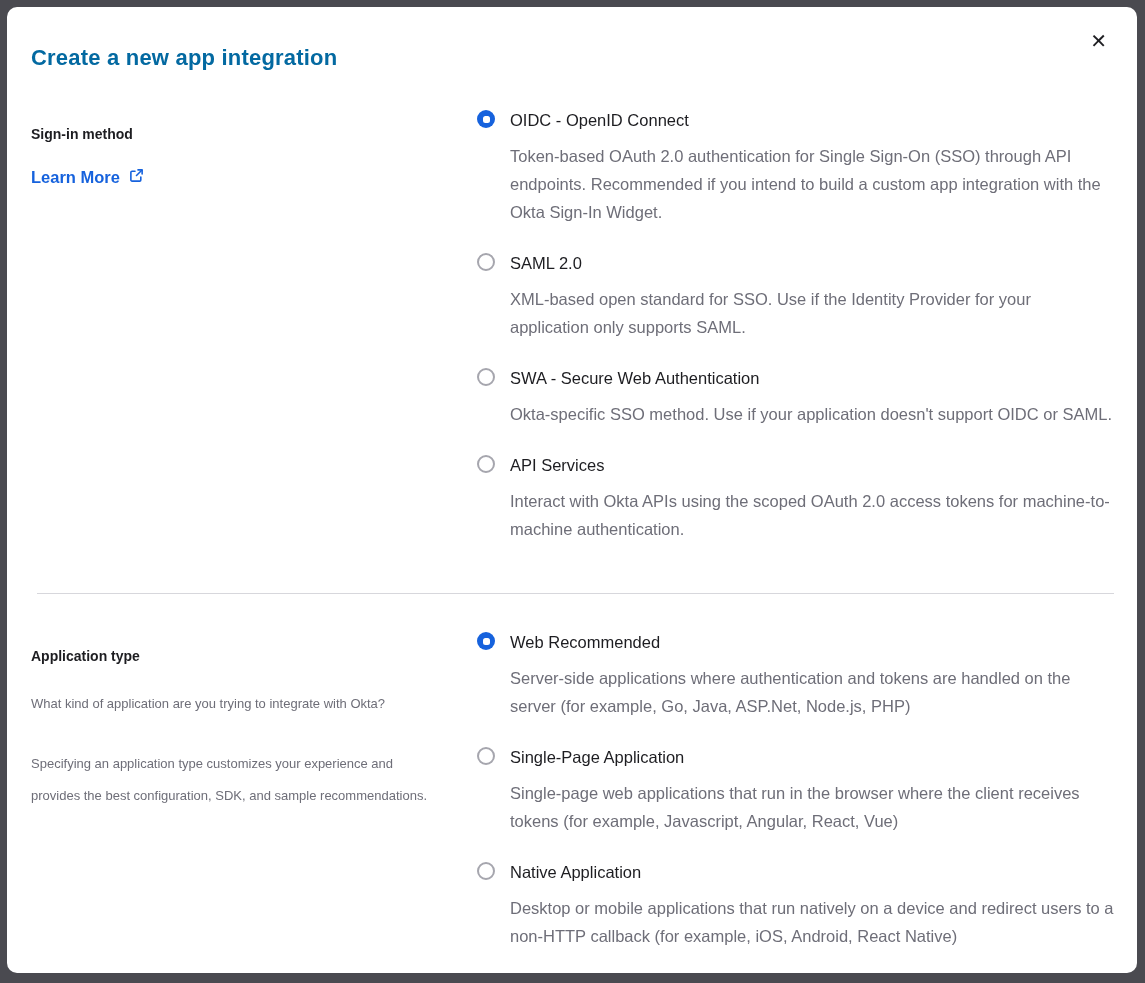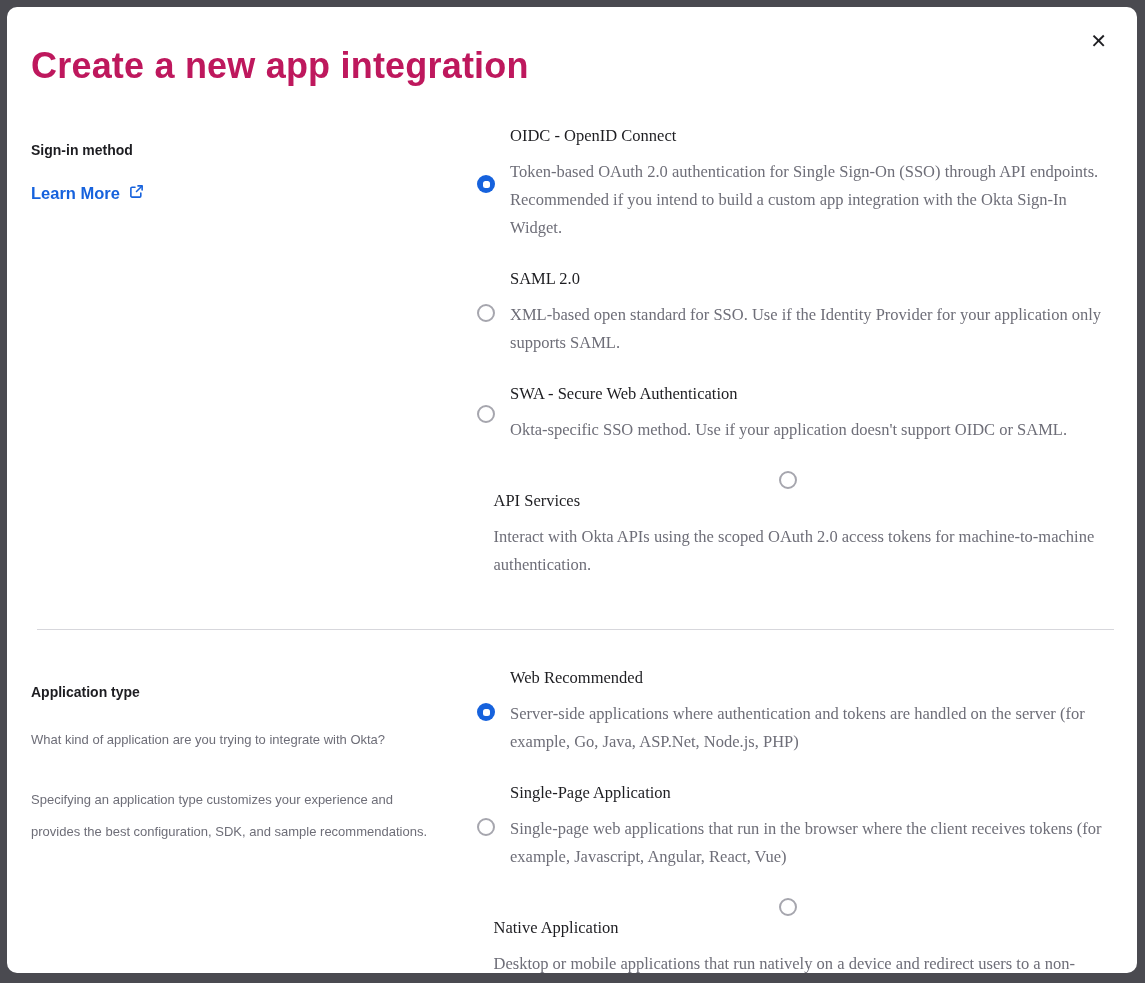--- a/index.html
+++ b/index.html
@@ -25,23 +25,23 @@
     font-size: 20px;
     line-height: 20px;
     color: #1d1d21;
     background: none; border: none;
     cursor: pointer;
     padding: 2px;
     font-family: "Liberation Sans", sans-serif;
   }
   h1.modal-title {
     margin: 0;
-    font-size: 36px;
-    font-weight: 700;
-    color: #be185d;
+    font-size: 22px;
+    font-weight: 700;
+    color: #0369a1;
     letter-spacing: 0.2px;
   }
   .section {
     display: grid;
     grid-template-columns: 446px 1fr;
     margin-top: 37px;
   }
   .left-col { padding-right: 40px; }
   .section-heading {
     font-size: 14px;
@@ -65,26 +65,25 @@
     margin: 24px 0 0 0;
     font-size: 13px;
     color: #6e6e78;
     line-height: 32px;
     max-width: 412px;
   }
   .intro-para + .intro-para { margin-top: 28px; }
 
   .option {
     display: flex;
-    align-items: center;
+    align-items: flex-start;
     margin-bottom: 25px;
     cursor: pointer;
-    font-family: Liberation Serif, serif;
-  }
-  .option:last-child { margin-bottom: 0; flex-direction: column; }
+  }
+  .option:last-child { margin-bottom: 0; }
   .radio {
     flex: 0 0 18px;
     width: 18px; height: 18px;
     border-radius: 50%;
     border: 2px solid #a6a6ae;
     background: #ffffff;
     margin: 2px 15px 0 0;
     position: relative;
     cursor: pointer;
   }

